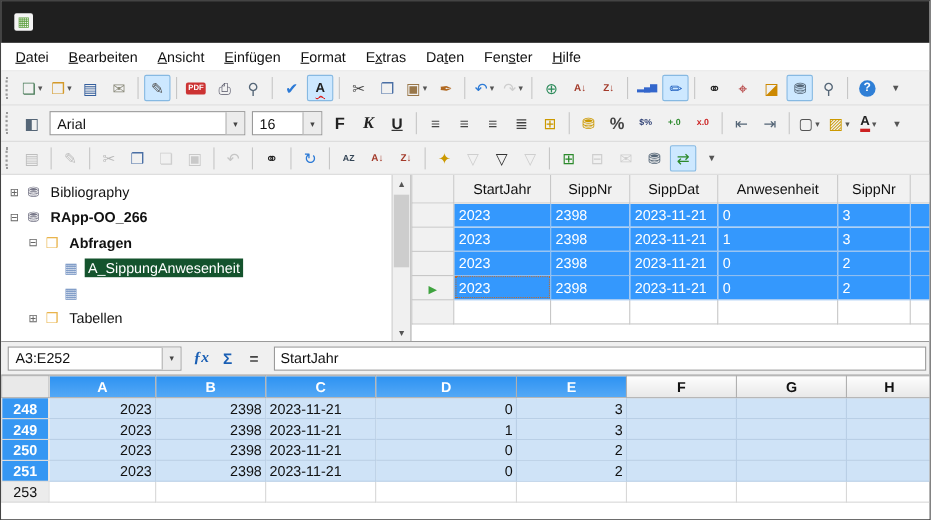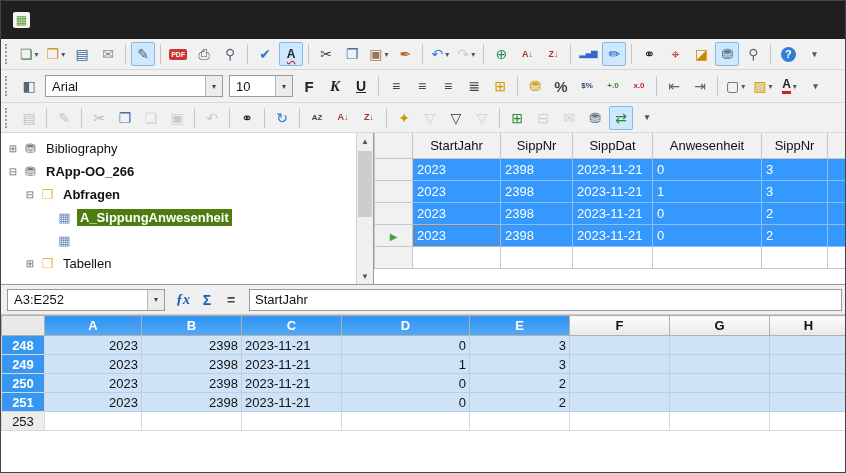--- a/index.html
+++ b/index.html
@@ -46,21 +46,21 @@
   .combo.font{width:178px;} .combo.size{width:64px;}
   
   .datasource{height:152px;display:flex;background:#fff;border-bottom:1px solid #9a9a9a;flex:0 0 auto;}
   .ds-left{width:373px;border-right:1px solid #9a9a9a;display:flex;}
   .tree{flex:1;padding-top:4px;overflow:hidden;}
   .tree-row{height:23px;display:flex;align-items:center;font-size:13px;color:#111;}
   .tree-row .expander{width:12px;font-size:10px;color:#666;text-align:center;margin-right:3px;}
   .tree-row .t-icon{width:17px;font-size:13px;text-align:center;margin-right:4px;}
   .tree-row .lbl{padding:1px 3px;}
   .tree-row.bold .lbl{font-weight:bold;}
-  .tree-row.selected .lbl{background:#4d7c0f;color:#fff;font-weight:bold;}
+  .tree-row.selected .lbl{background:#14532d;color:#fff;font-weight:normal;}
   .vscroll{width:17px;background:#f0f0f0;border-left:1px solid #d0d0d0;display:flex;flex-direction:column;align-items:center;}
   .vscroll .sbtn{width:17px;height:16px;font-size:8px;color:#555;display:flex;align-items:center;justify-content:center;}
   .vscroll .track{flex:1;width:100%;position:relative;}
   .vscroll .thumb{position:absolute;left:1px;right:1px;top:2px;height:66px;background:#cdcdcd;}
   .ds-right{flex:1;display:flex;flex-direction:column;overflow:hidden;}
   .dbgrid-wrap{flex:1;overflow:hidden;}
   table.dbgrid{border-collapse:collapse;table-layout:fixed;width:473px;}
   table.dbgrid th{background:#f1f1f1;border:1px solid #c7c7c7;border-top:none;height:25px;
     font-size:13px;font-weight:normal;color:#111;text-align:center;overflow:hidden;white-space:nowrap;}
   table.dbgrid td{height:22px;border:1px solid #c7c7c7;font-size:13px;padding:0 4px;
@@ -107,20 +107,31 @@
 </style>
 </head>
 <body>
 
 <div class="window">
 
   <div class="titlebar">
     <span class="title-icon">▦</span>
   </div>
 
+  <div class="menubar">
+      <span class="menu-item"><u>D</u>atei</span>
+      <span class="menu-item"><u>B</u>earbeiten</span>
+      <span class="menu-item"><u>A</u>nsicht</span>
+      <span class="menu-item"><u>E</u>infügen</span>
+      <span class="menu-item"><u>F</u>ormat</span>
+      <span class="menu-item">E<u>x</u>tras</span>
+      <span class="menu-item">Da<u>t</u>en</span>
+      <span class="menu-item">Fen<u>s</u>ter</span>
+      <span class="menu-item"><u>H</u>ilfe</span>
+    </div>
 
   <div class="toolbar tb1">
     <span class="grip"></span>
   <span class="tb-btn">
         <span class="icon" style="color: rgb(74, 124, 89);">❏</span>
         <span class="dd">▾</span>
       </span>
       <span class="tb-btn">
         <span class="icon" style="color: rgb(212, 154, 42);">❒</span>
         <span class="dd">▾</span>
@@ -222,21 +233,21 @@
     <span id="tb2pre" style="display:flex;align-items:center;">
         <span class="tb-btn">
           <span class="icon" style="color: rgb(85, 102, 119);">◧</span>
         </span>
       </span>
     <span class="combo font">
       <span class="val">Arial</span>
       <span class="arrow">▾</span>
     </span>
     <span class="combo size">
-      <span class="val">10</span>
+      <span class="val">16</span>
       <span class="arrow">▾</span>
     </span>
     <span id="tb2main" style="display:flex;align-items:center;flex:1;">
         <span class="tb-btn">
           <span class="icon b" style="color: rgb(34, 34, 34);">F</span>
         </span>
         <span class="tb-btn">
           <span class="icon i" style="color: rgb(34, 34, 34);">K</span>
         </span>
         <span class="tb-btn">

